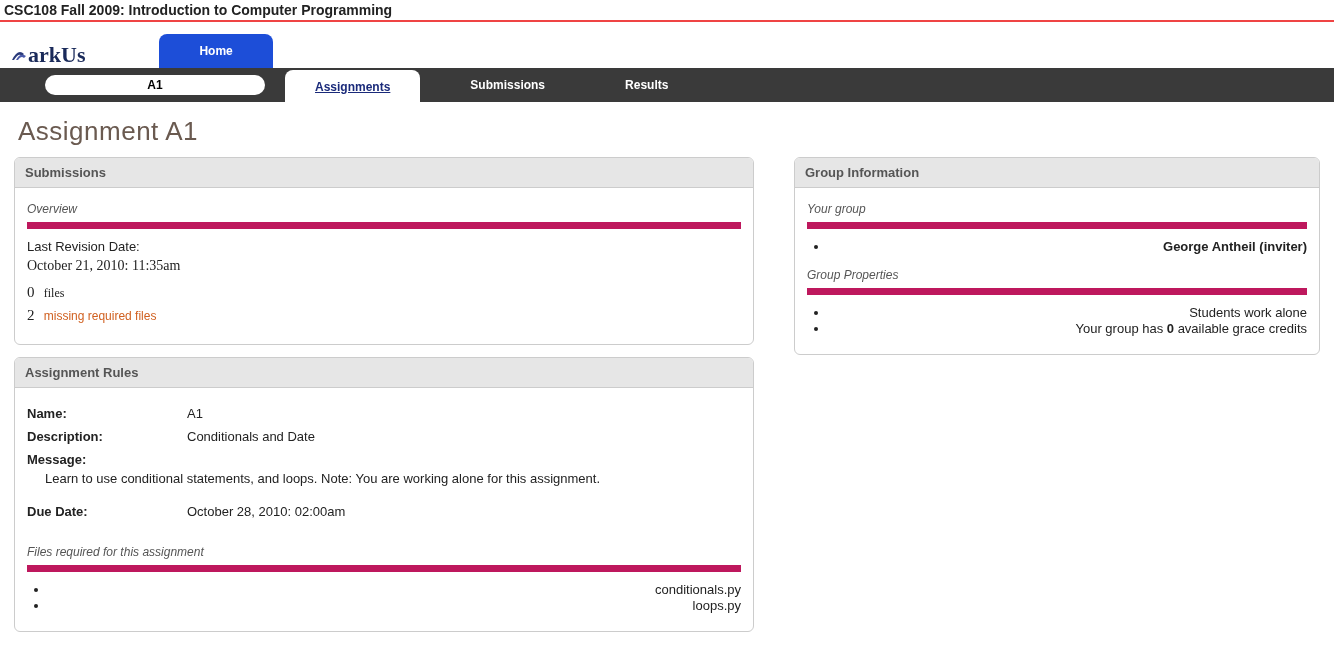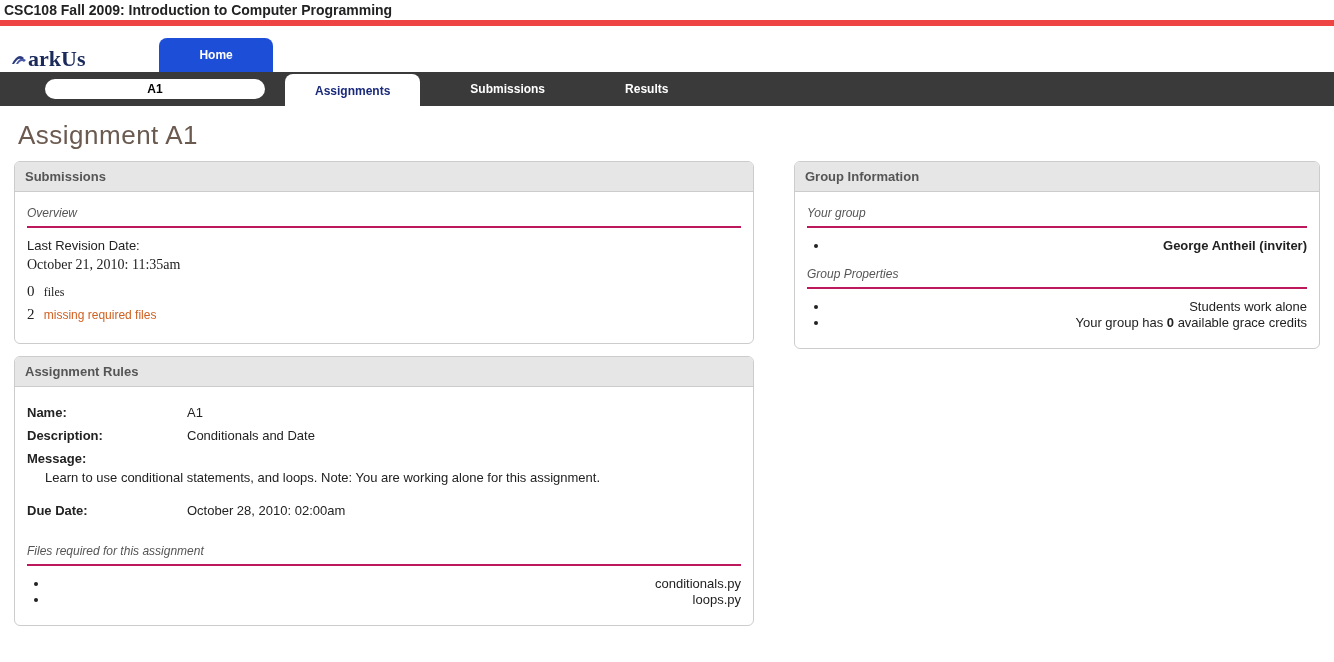--- a/index.html
+++ b/index.html
@@ -7,21 +7,21 @@
     margin: 0;
     font-family: Verdana, Geneva, sans-serif;
     font-size: 13px;
     color: #222;
     background: #fff;
   }
   .course-title {
     font-weight: bold;
     font-size: 14px;
     padding: 2px 4px;
-    border-bottom: 6px solid #ef4444;
+    border-bottom: 2px solid #ef4444;
   }
   .header-bar {
     display: flex;
     align-items: flex-end;
     padding: 6px 10px 0 10px;
     height: 46px;
     gap: 44px;
   }
   .logo {
     font-family: Georgia, serif;
@@ -75,20 +75,21 @@
     padding: 8px 30px;
     cursor: pointer;
   }
   .nav-item.active {
     background: #fff;
     color: #1a2a7a;
     border-radius: 8px 8px 0 0;
     padding-top: 10px;
     padding-bottom: 9px;
     margin-top: 3px;
+    text-decoration: underline;
   }
   .page-title {
     font-family: "Trebuchet MS", Tahoma, sans-serif;
     font-size: 26px;
     color: #6a5a50;
     padding: 14px 18px 10px 18px;
     letter-spacing: 0.5px;
   }
   .content {
     display: flex;
@@ -111,21 +112,21 @@
     font-size: 13px;
     color: #555;
     padding: 7px 10px;
   }
   .panel-body {
     padding: 10px 12px 14px 12px;
   }
   .section-label {
     font-style: italic;
     color: #555;
-    border-bottom: 2px solid #be185d;
+    border-bottom: 7px solid #be185d;
     padding: 4px 0 6px 0;
     margin-bottom: 10px;
     font-size: 12px;
   }
   .kv { margin: 4px 0; }
   .count-line { margin: 6px 0; font-family: Georgia, serif; }
   .count-num { font-size: 15px; margin-right: 6px; }
   .warn { color: #d06020; font-family: Verdana, sans-serif; font-size: 12px; }
   .rules-row { display: flex; margin: 8px 0; }
   .rules-label { width: 160px; font-weight: bold; }

